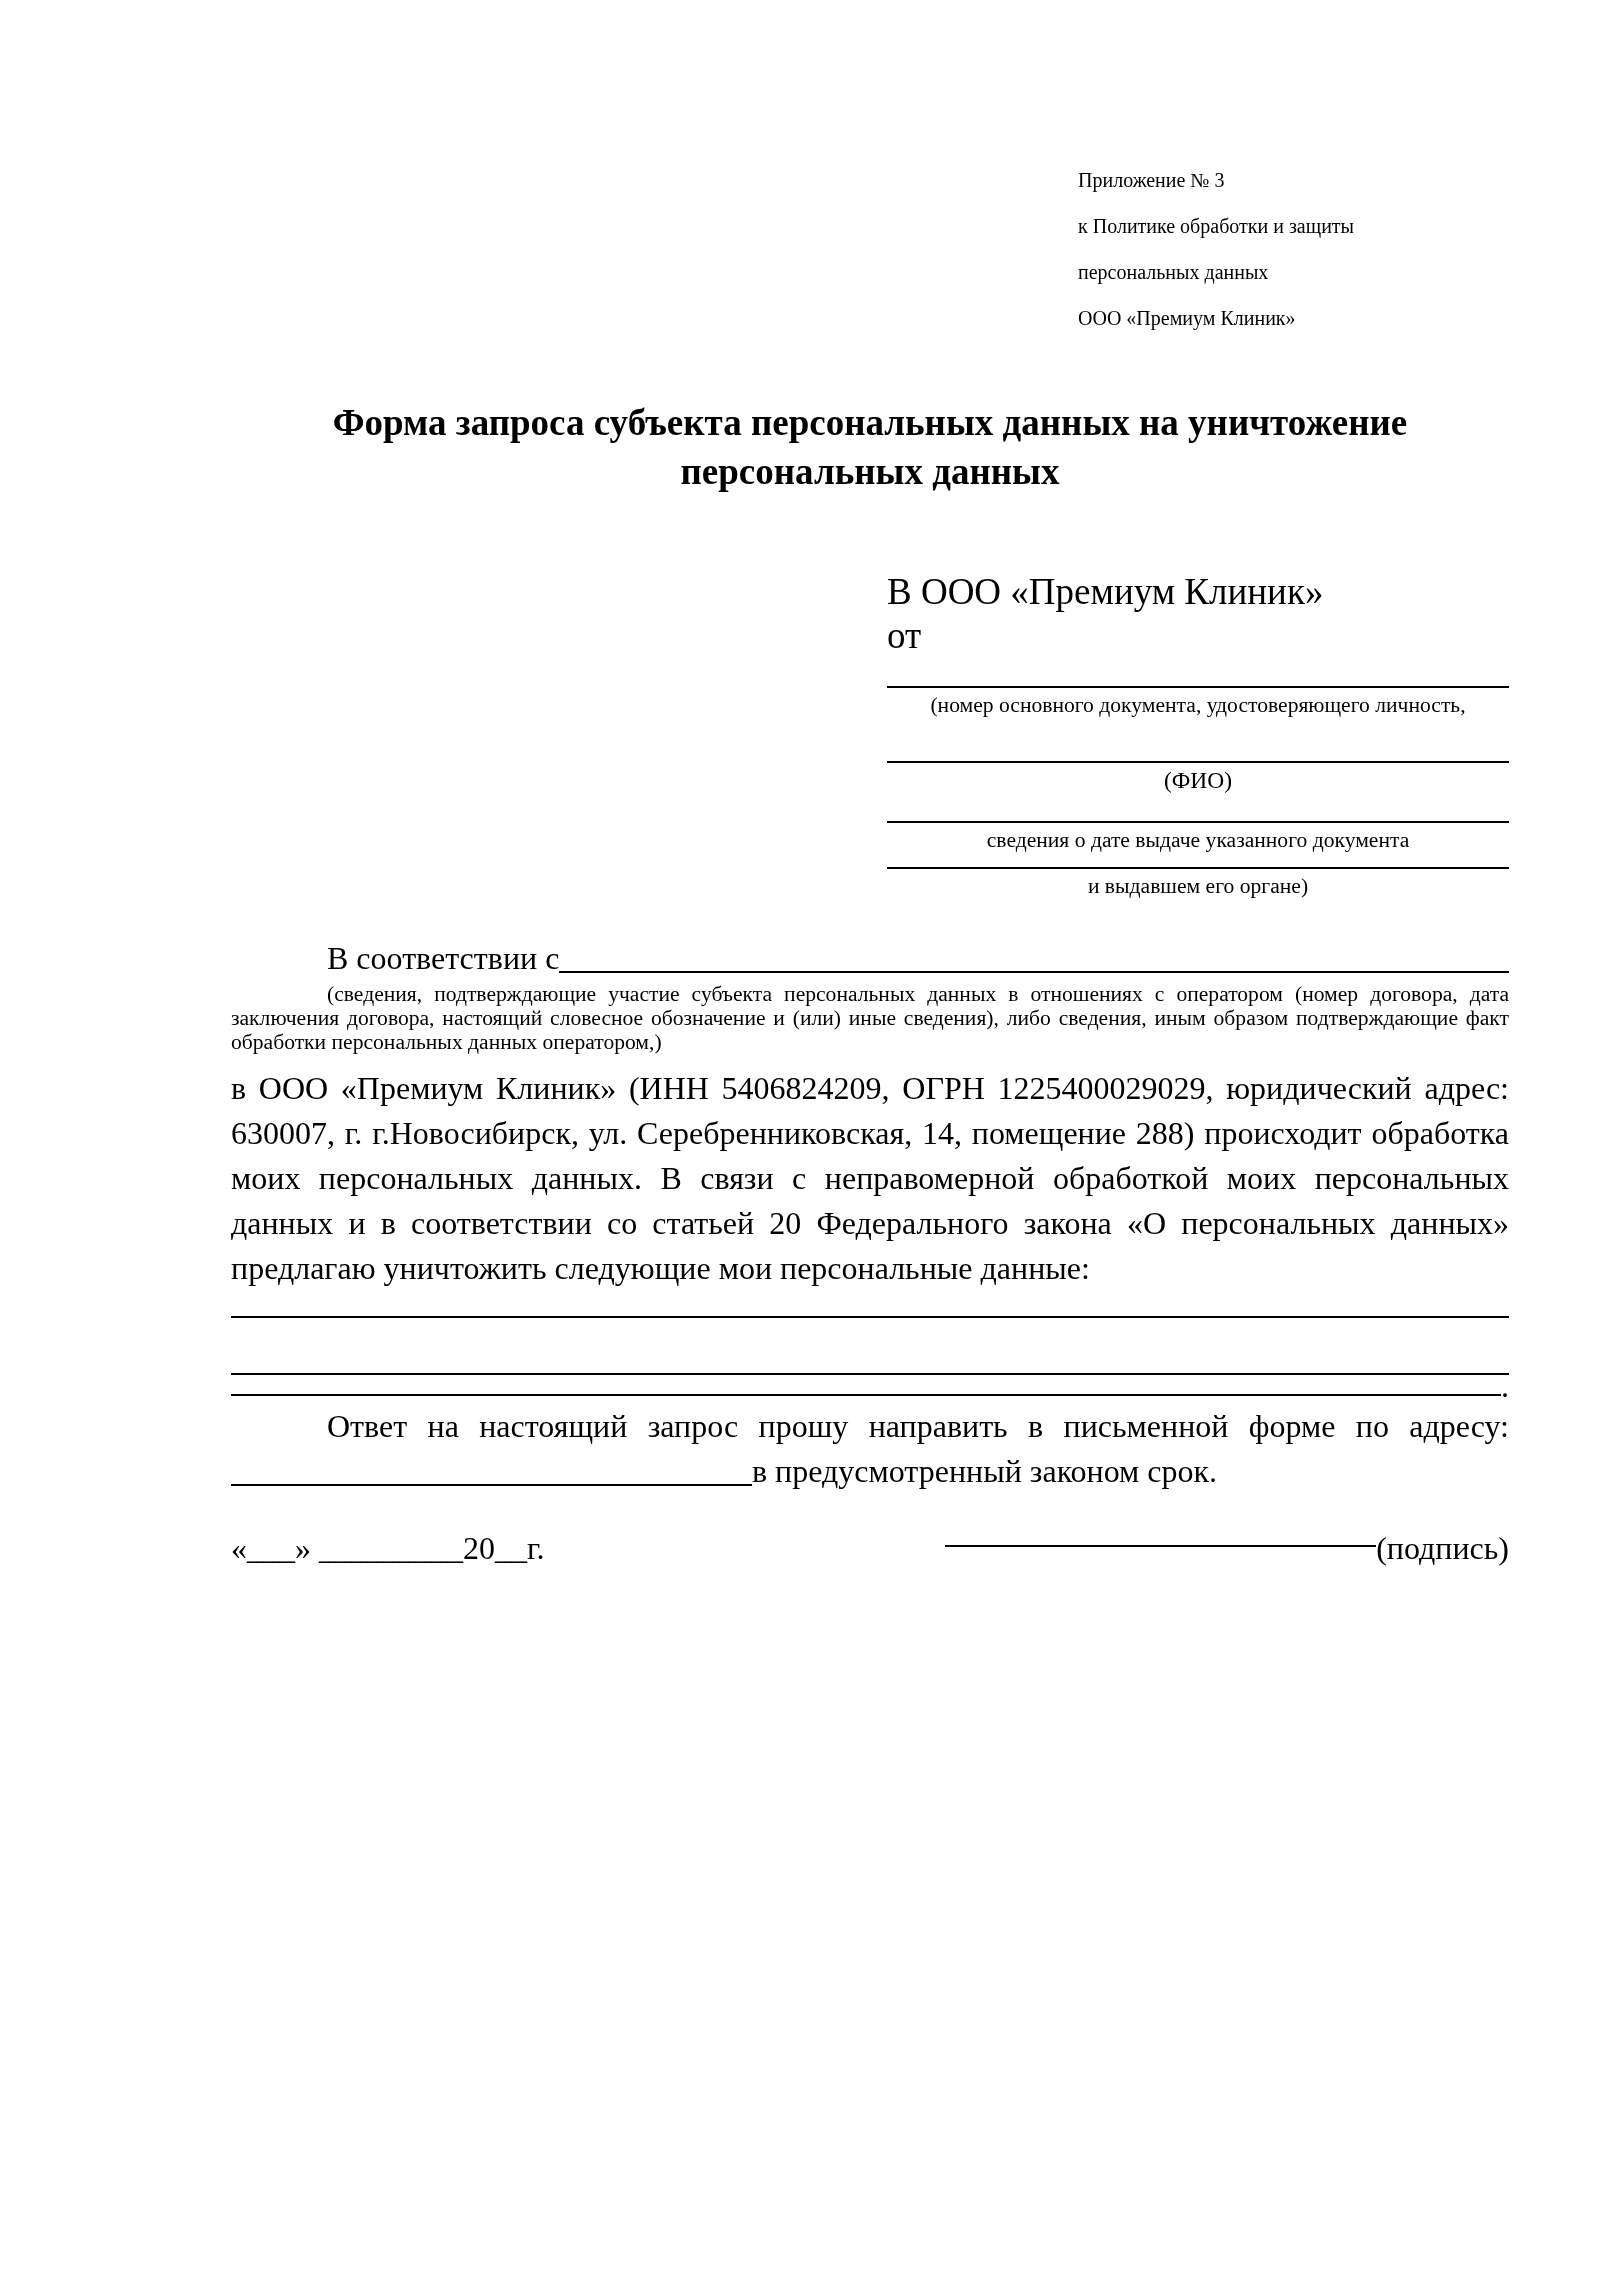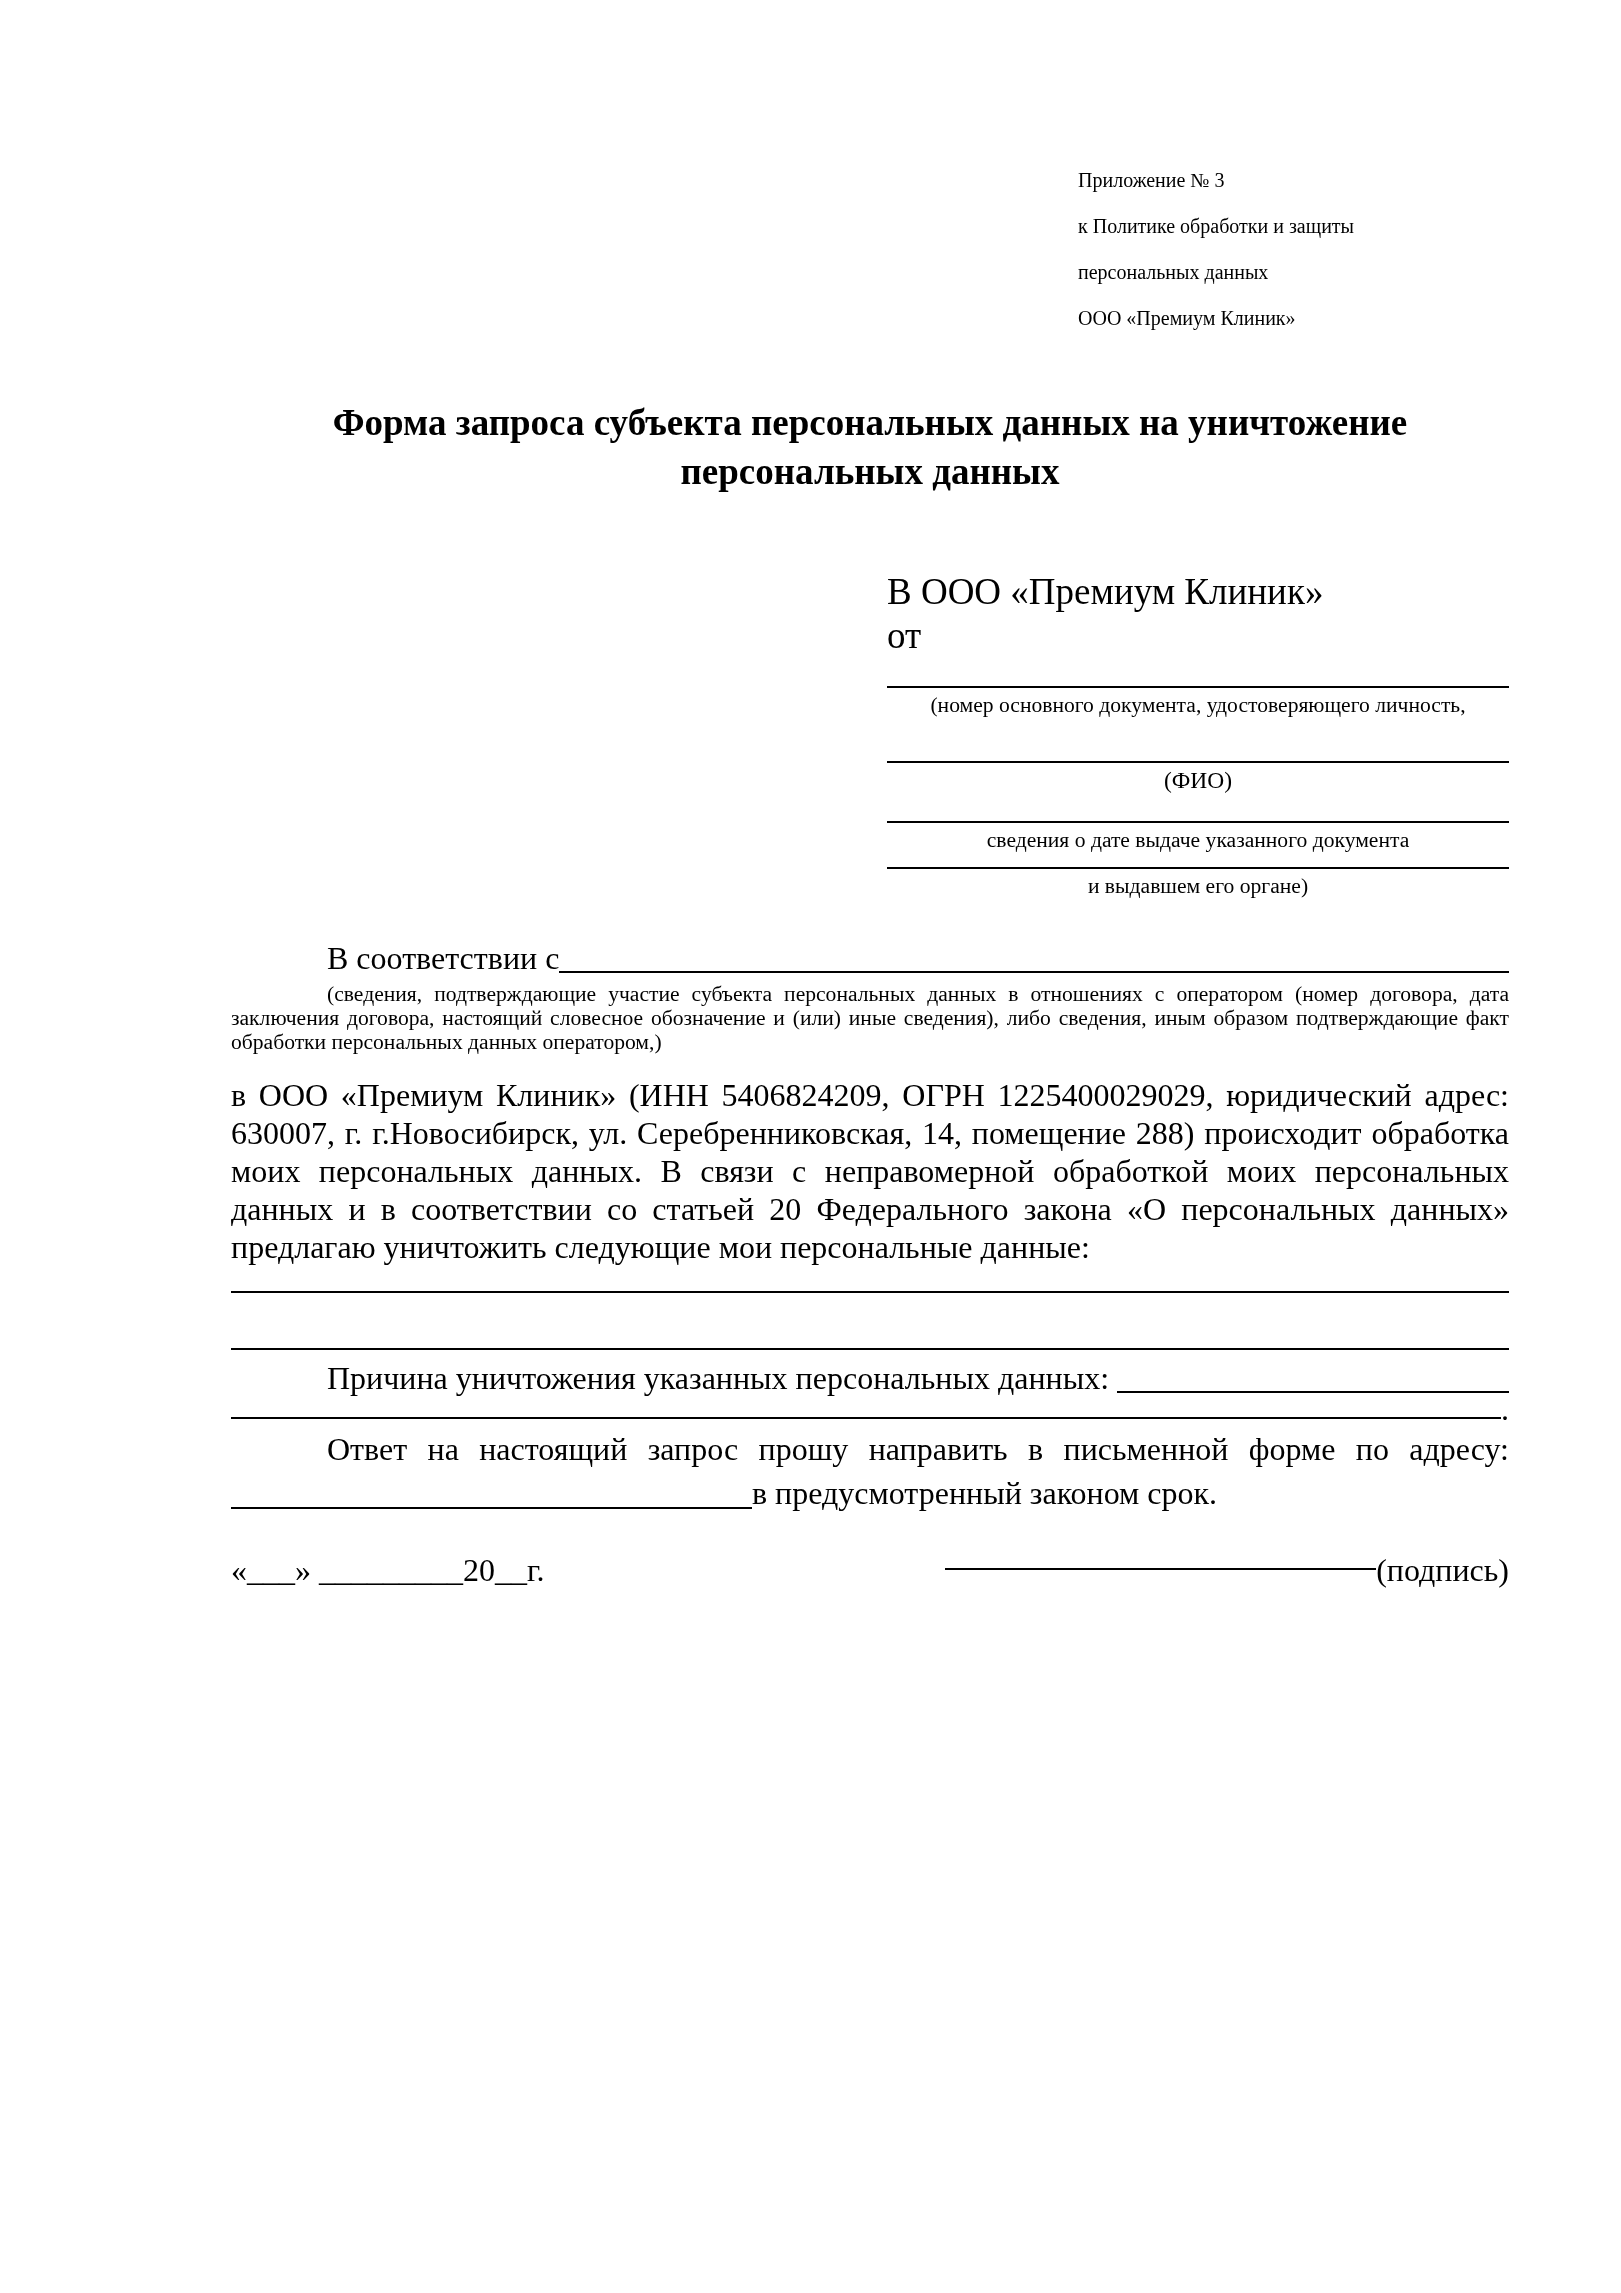--- a/index.html
+++ b/index.html
@@ -42,21 +42,21 @@
     font-size:32px;line-height:39px;
   }
   .row-flex{display:flex;align-items:flex-end;}
   .fill{flex:1 1 auto;border-bottom:2.9px solid #000;margin-bottom:4.9px;}
   .indent{padding-left:96px;}
   .note{
     font-size:21.6px;line-height:24px;text-align:justify;
     text-indent:96px;margin-top:3.9px;
   }
   .paragraph{
-    text-align:justify;line-height:38px;margin-top:22px;
+    text-align:justify;line-height:45px;margin-top:12px;
   }
   .blankline{border-bottom:2.9px solid #000;height:0;}
   .b1{margin-top:25.5px;}
   .b2{margin-top:55px;}
   .reason-row{margin-top:8.8px;}
   .reason-row .txt{white-space:nowrap;padding-left:96px;padding-right:7.8px;}
   .period-row{height:25.5px;align-items:flex-end;}
   .period-row span{line-height:29px;}
   .answer-line{
     margin-top:5.9px;padding-left:96px;
@@ -105,24 +105,20 @@
       <span class="fill"></span>
     </div>
 
     <div class="note">(сведения, подтверждающие участие субъекта персональных данных в отношениях с оператором (номер договора, дата заключения договора, настоящий словесное обозначение и (или) иные сведения), либо сведения, иным образом подтверждающие факт обработки персональных данных оператором,)</div>
 
     <div class="paragraph">в ООО «Премиум Клиник» (ИНН 5406824209, ОГРН 1225400029029, юридический адрес: 630007, г. г.Новосибирск, ул. Серебренниковская, 14, помещение 288) происходит обработка моих персональных данных. В связи с неправомерной обработкой моих персональных данных и в соответствии со статьей 20 Федерального закона «О персональных данных» предлагаю уничтожить следующие мои персональные данные:</div>
 
     <div class="blankline b1"></div>
     <div class="blankline b2"></div>
 
-    <div class="row-flex reason-row">
-      <span class="txt">Причина уничтожения указанных персональных данных:</span>
-      <span class="fill"></span>
-    </div>
 
     <div class="row-flex period-row">
       <span class="fill"></span>
       <span>.</span>
     </div>
 
     <div class="answer-line">Ответ на настоящий запрос прошу направить в письменной форме по адресу:</div>
 
     <div class="row-flex term-row">
       <span class="term-fill"></span>

